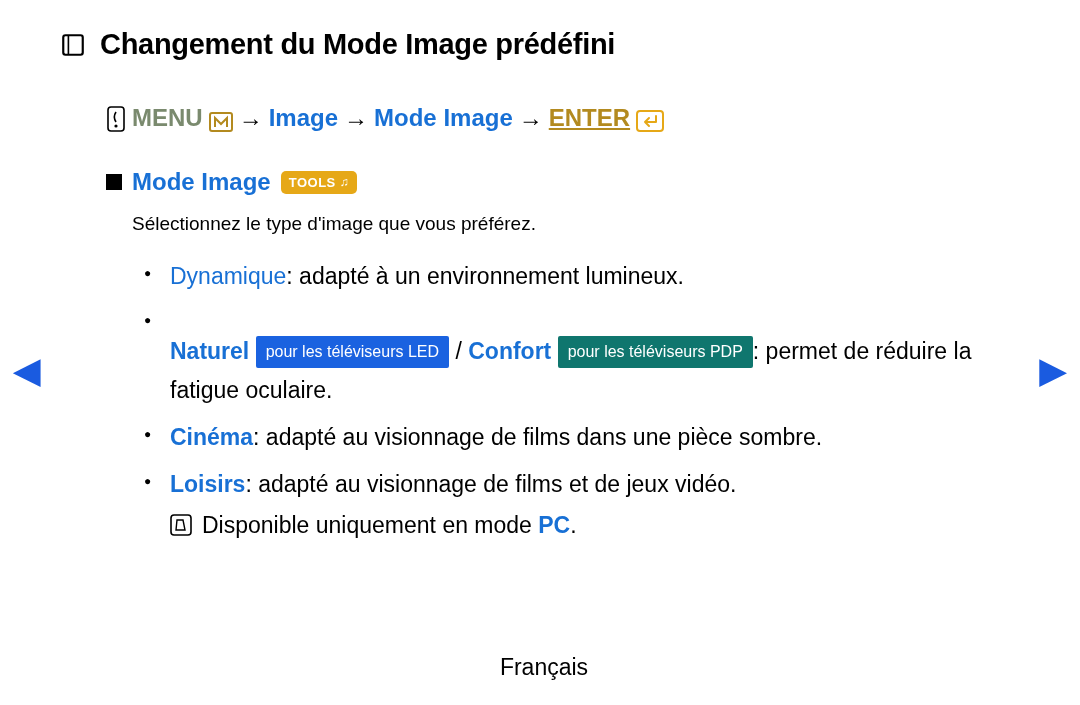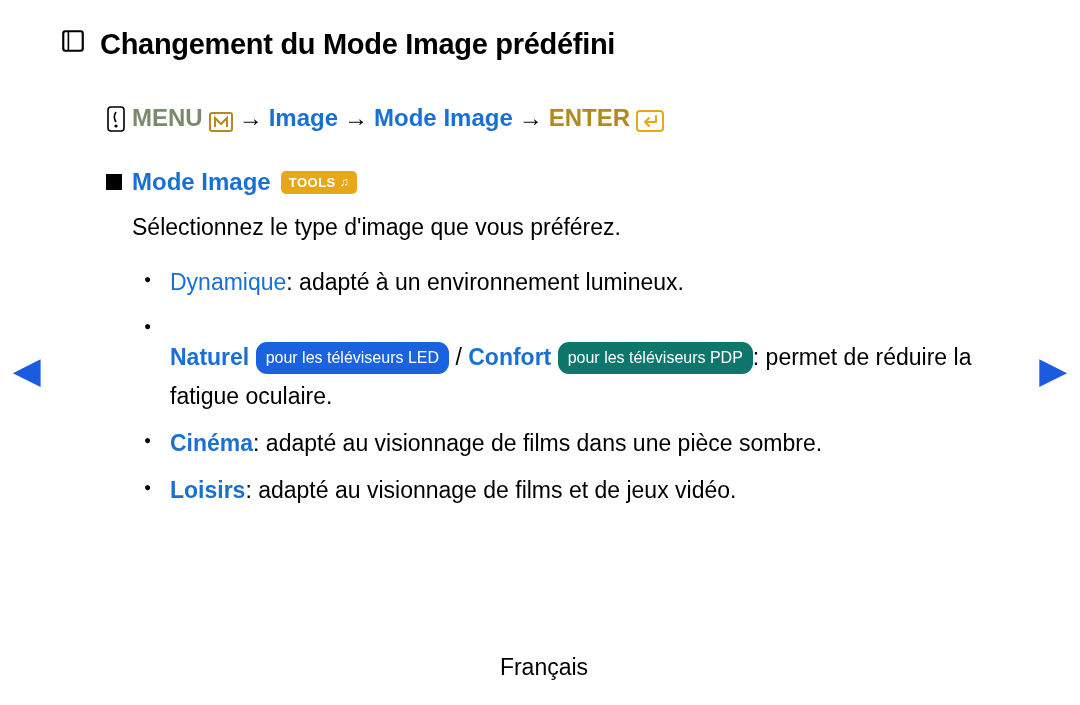--- a/index.html
+++ b/index.html
@@ -1,43 +1,43 @@
 <!DOCTYPE html>
 <html><head>
 <meta charset="utf-8">
 <style>
   * { margin: 0; padding: 0; box-sizing: border-box; }
   html, body { width: 1080px; height: 705px; font-family: Arial, Helvetica, sans-serif; background: #fff; color: #000; }
   .page { position: relative; width: 1080px; height: 705px; padding: 28px 60px 0 60px; }
-  .title-row { display: flex; align-items: flex-start; gap: 14px; margin-bottom: 22px; }
+  .title-row { display: flex; align-items: center; gap: 14px; margin-bottom: 22px; }
   .book-icon { width: 26px; height: 26px; }
   .book-icon svg { width: 100%; height: 100%; }
   .page-title { font-size: 29px; font-weight: bold; letter-spacing: -0.3px; }
   .breadcrumb { margin-left: 46px; font-size: 24px; font-weight: bold; display: flex; align-items: flex-end; flex-wrap: wrap; gap: 6px; margin-bottom: 36px; }
   .remote-icon { display: inline-flex; width: 20px; height: 26px; }
   .remote-icon svg { width: 100%; height: 100%; }
   .highlight-menu { color: #7a8a6e; }
   .menu-m-icon { display: inline-flex; width: 24px; height: 20px; }
   .menu-m-icon svg { width: 100%; height: 100%; }
   .arrow-sep { color: #000; font-weight: normal; }
   .highlight-blue { color: #1870d5; margin-top: 21px; }
-  .highlight-enter { color: #b38a1f; }
+  .highlight-enter { color: #b38a1f; text-decoration: underline; }
   .enter-icon { display: inline-flex; width: 28px; height: 22px; }
   .enter-icon svg { width: 100%; height: 100%; }
   .section { margin-left: 46px; }
   .section-head { display: flex; align-items: center; gap: 10px; margin-bottom: 14px; }
   .black-square { width: 16px; height: 16px; background: #000; display: inline-block; }
   .section-title { font-size: 24px; font-weight: bold; color: #1870d5; }
   .tools-badge { display: inline-flex; align-items: center; gap: 4px; background: #e6a817; color: #fff; font-size: 13px; font-weight: bold; padding: 4px 8px; border-radius: 5px; letter-spacing: 0.5px; }
   .tools-badge .note-icon { font-size: 12px; }
-  .section-desc { font-size: 23px; margin-left: 26px; margin-bottom: 18px; line-height: 1.5; }
+  .section-desc { font-size: 19px; margin-left: 26px; margin-bottom: 18px; line-height: 1.5; }
   .bullet-list { list-style: none; margin-left: 64px; }
   .bullet-list li { position: relative; font-size: 23px; line-height: 1.7; margin-bottom: 8px; padding-left: 0; }
   .bullet-list li::before { content: "●"; position: absolute; left: -26px; top: 0; font-size: 12px; line-height: 2.8; }
-  .pill { display: inline-block; color: #fff; font-size: 16px; padding: 2px 10px 3px 10px; border-radius: 11px; vertical-align: 2px; margin-top: 32px; }
+  .pill { display: inline-block; color: #fff; font-size: 16px; padding: 2px 10px 3px 10px; border-radius: 2px; vertical-align: 2px; margin-top: 32px; }
   .pill-blue { background: #1a62e0; }
   .pill-cyan { background: #0f766e; }
   .note-row { display: flex; align-items: center; gap: 10px; margin-left: 64px; font-size: 23px; margin-top: 8px; }
   .note-icon-box { width: 22px; height: 22px; display: inline-flex; }
   .note-icon-box svg { width: 100%; height: 100%; }
   .nav-arrow { position: absolute; top: 350px; font-size: 34px; font-weight: bold; cursor: pointer; user-select: none; }
   .nav-left { left: 14px; color: #1a5be0; }
   .nav-right { right: 14px; color: #1a5be0; }
   .footer-lang { position: absolute; bottom: 24px; width: 100%; left: 4px; text-align: center; font-size: 23px; }
 </style>
@@ -105,19 +105,30 @@
         <span class="pill pill-cyan">pour les téléviseurs PDP</span><span>: permet de réduire la fatigue oculaire.</span>
       </li>
       <li>
         <span class="highlight-blue" style="font-weight:bold">Cinéma</span><span>: adapté au visionnage de films dans une pièce sombre.</span>
       </li>
       <li>
         <span class="highlight-blue" style="font-weight:bold">Loisirs</span><span>: adapté au visionnage de films et de jeux vidéo.</span>
       </li>
     </ul>
 
+    <div class="note-row">
+      <span class="note-icon-box">
+        <svg viewBox="0 0 22 22">
+            <rect x="1" y="1" width="20" height="20" rx="3" fill="none" stroke="#000" stroke-width="1.6"></rect>
+            <path d="M7 6 L13 6 L15 16 L6 16 Z" fill="none" stroke="#000" stroke-width="1.4"></path>
+          </svg>
+      </span>
+      <span>
+        <span>Disponible uniquement en mode </span><span class="highlight-blue" style="font-weight:bold">PC</span><span>.</span>
+      </span>
+    </div>
   </div>
 
   <div class="nav-arrow nav-left">◀</div>
   <div class="nav-arrow nav-right">▶</div>
 
   <div class="footer-lang">Français</div>
 </div>
 
 </body></html>

